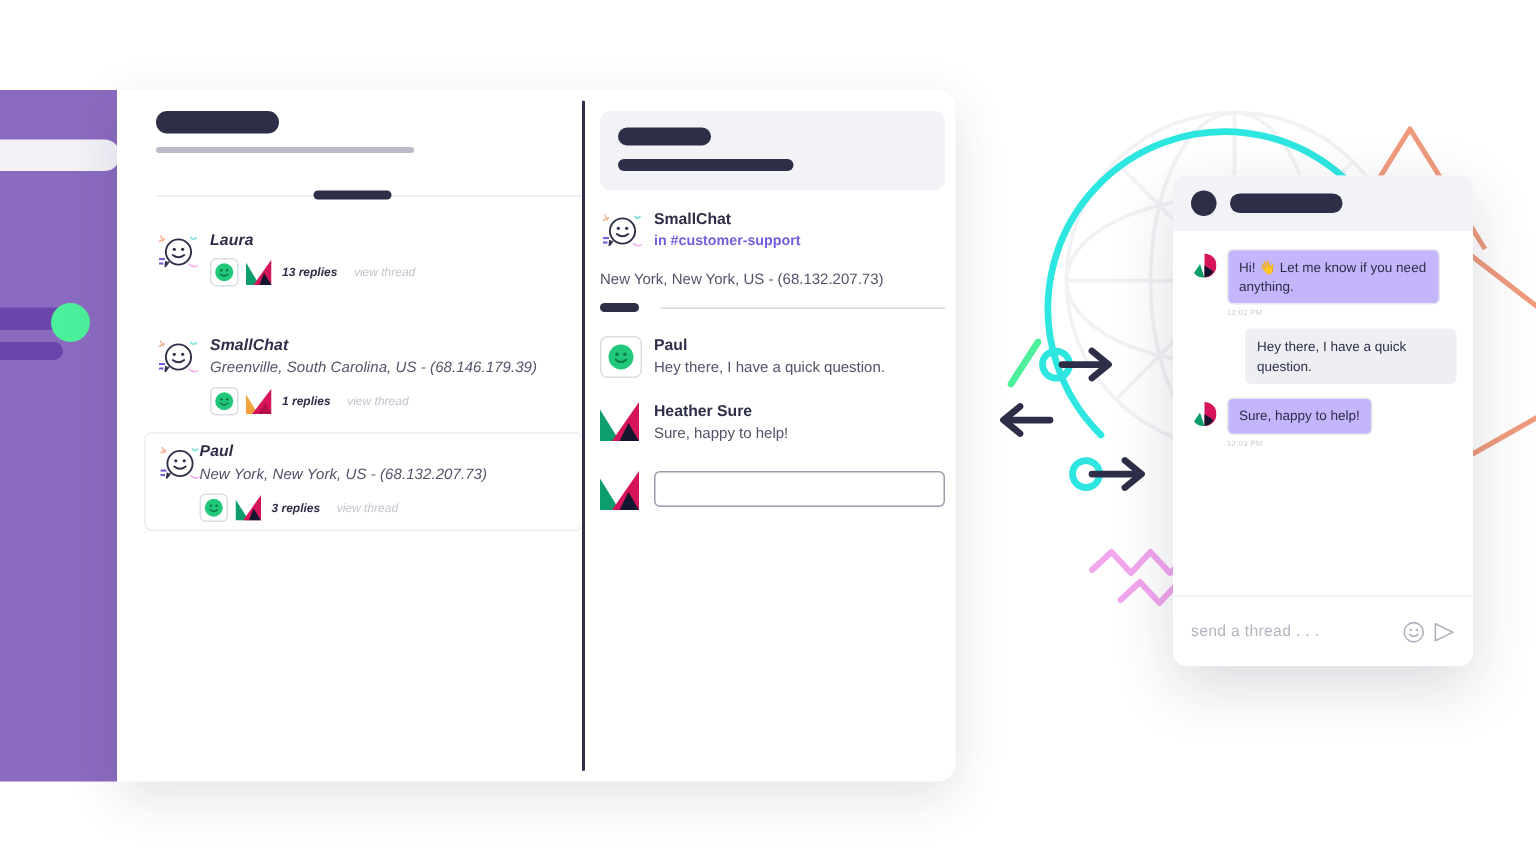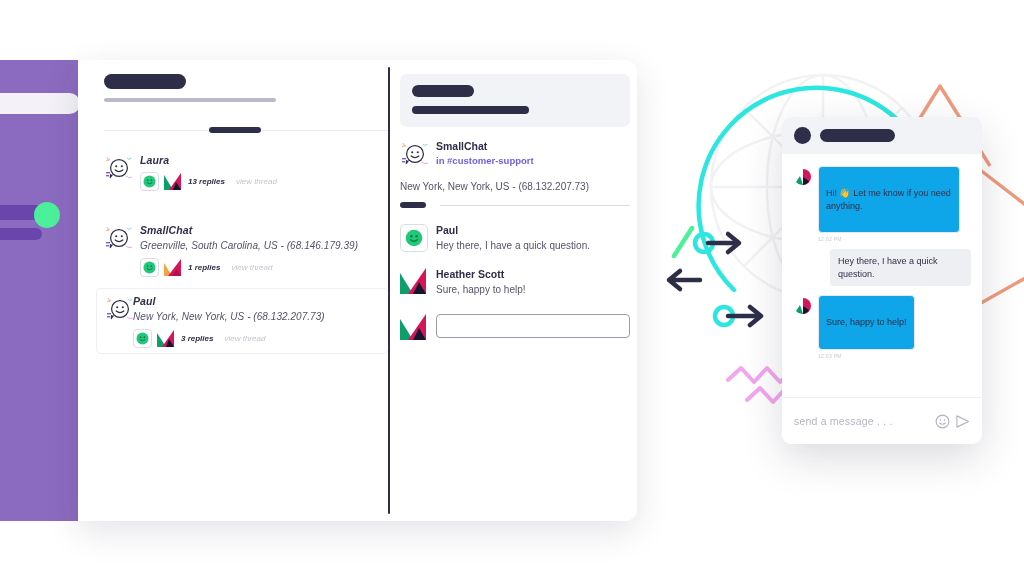--- a/index.html
+++ b/index.html
@@ -106,21 +106,21 @@
     box-shadow:0 14px 40px rgba(40,40,70,0.17);
     overflow:hidden;display:flex;flex-direction:column;
   }
   .w-head{background:#f2f3f6;height:37px;display:flex;align-items:center;padding:0 12px;gap:9px;flex:0 0 auto;}
   .w-head .dot{width:17px;height:17px;border-radius:50%;background:#2e2e48;}
   .w-head .bar{width:75px;height:13px;border-radius:8px;background:#2e2e48;}
   .w-body{flex:1 1 auto;padding:12px 11px 0 11px;position:relative;}
 
   .bubrow{display:flex;gap:7px;margin-bottom:3px;}
   .bubrow .av{width:18px;height:18px;flex:0 0 auto;margin-top:2px;}
-  .bub-in{background:#0ea5e9;border:1px solid #e7e7ee;border-radius:4px;padding:20px 7px;font-size:9px;color:#2e2e48;line-height:12.5px;max-width:126px;}
+  .bub-in{background:#c4b5fd;border:1px solid #e7e7ee;border-radius:4px;padding:5px 7px;font-size:9px;color:#2e2e48;line-height:12.5px;max-width:126px;}
   .bub-out{background:#eeeff3;border-radius:4px;padding:6px 8px;font-size:9px;color:#2e2e48;line-height:12.5px;max-width:125px;margin-left:auto;}
   .ts{font-size:5px;color:#c8c8d2;margin:1px 0 7px 25px;letter-spacing:.3px;}
   .outrow{display:flex;margin-bottom:9px;}
 
   .w-foot{flex:0 0 auto;height:46px;border-top:1px solid #f0f0f4;display:flex;align-items:center;padding:0 12px;}
   .w-foot .ph{font-size:10.5px;color:#b4b4c1;letter-spacing:.2px;flex:1;}
   .w-foot .ico{width:15px;height:15px;margin-left:5px;}
 </style>
 </head>
 <body>
@@ -350,21 +350,21 @@
 
       <div class="msg">
         <span class="av">
           <svg width="26" height="26" viewBox="0 0 26 26">
             <rect width="26" height="26" rx="3" fill="#ffffff"></rect>
             <path d="M0 26 L0 5 L13 26 Z" fill="#0e9e6b"></path>
             <path d="M26 0 L26 26 L8 26 Z" fill="#d6145a"></path>
             <path d="M13 26 L26 26 L19 14 Z" fill="#13162e"></path>
           </svg>
         </span>
-        <div class="name">Heather Scott</div>
+        <div class="name">Heather Sure</div>
         <div class="text">Sure, happy to help!</div>
       </div>
 
       <div class="composer">
         <span class="av">
           <svg width="26" height="26" viewBox="0 0 26 26">
             <rect width="26" height="26" rx="3" fill="#ffffff"></rect>
             <path d="M0 26 L0 5 L13 26 Z" fill="#0e9e6b"></path>
             <path d="M26 0 L26 26 L8 26 Z" fill="#d6145a"></path>
             <path d="M13 26 L26 26 L19 14 Z" fill="#13162e"></path>
@@ -407,21 +407,21 @@
             <path d="M3 14 a8 8 0 0 0 7 3 L7 8 Z" fill="#0e9e6b"></path>
             <path d="M10 17 a8 8 0 0 0 6 -4 L10 9 Z" fill="#13162e"></path>
           </svg>
         </span>
         <div class="bub-in">Sure, happy to help!</div>
       </div>
       <div class="ts">12:03 PM</div>
     </div>
 
     <div class="w-foot">
-      <span class="ph">send a message . . .</span>
+      <span class="ph">send a thread . . .</span>
       <svg class="ico" viewBox="0 0 16 16">
         <circle cx="8" cy="8" r="6.8" fill="none" stroke="#b4b4c1" stroke-width="1.2"></circle>
         <circle cx="5.8" cy="6.4" r="0.9" fill="#b4b4c1"></circle>
         <circle cx="10.2" cy="6.4" r="0.9" fill="#b4b4c1"></circle>
         <path d="M5 9.6 q3 2.6 6 0" stroke="#b4b4c1" stroke-width="1.2" fill="none" stroke-linecap="round"></path>
       </svg>
       <svg class="ico" viewBox="0 0 16 16">
         <path d="M2 2 L14.5 8 L2 14 Z" fill="none" stroke="#b4b4c1" stroke-width="1.2" stroke-linejoin="round"></path>
       </svg>
     </div>

